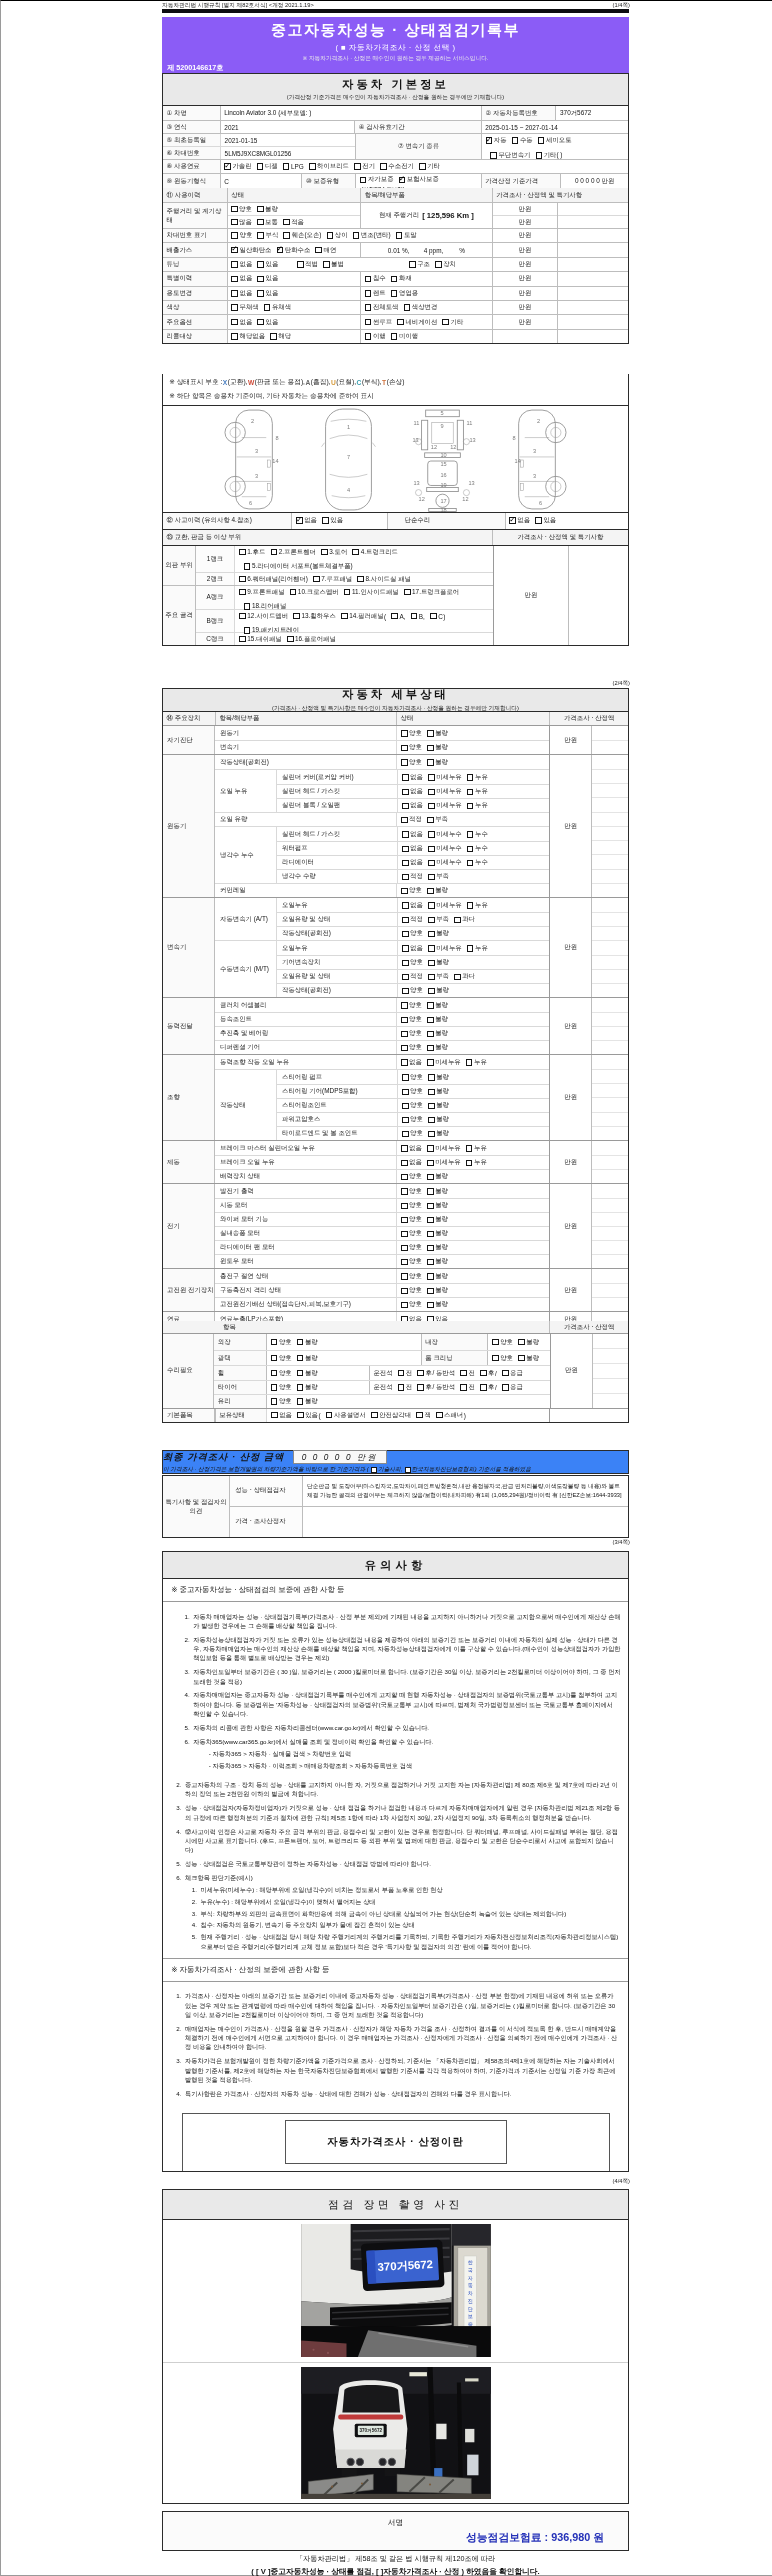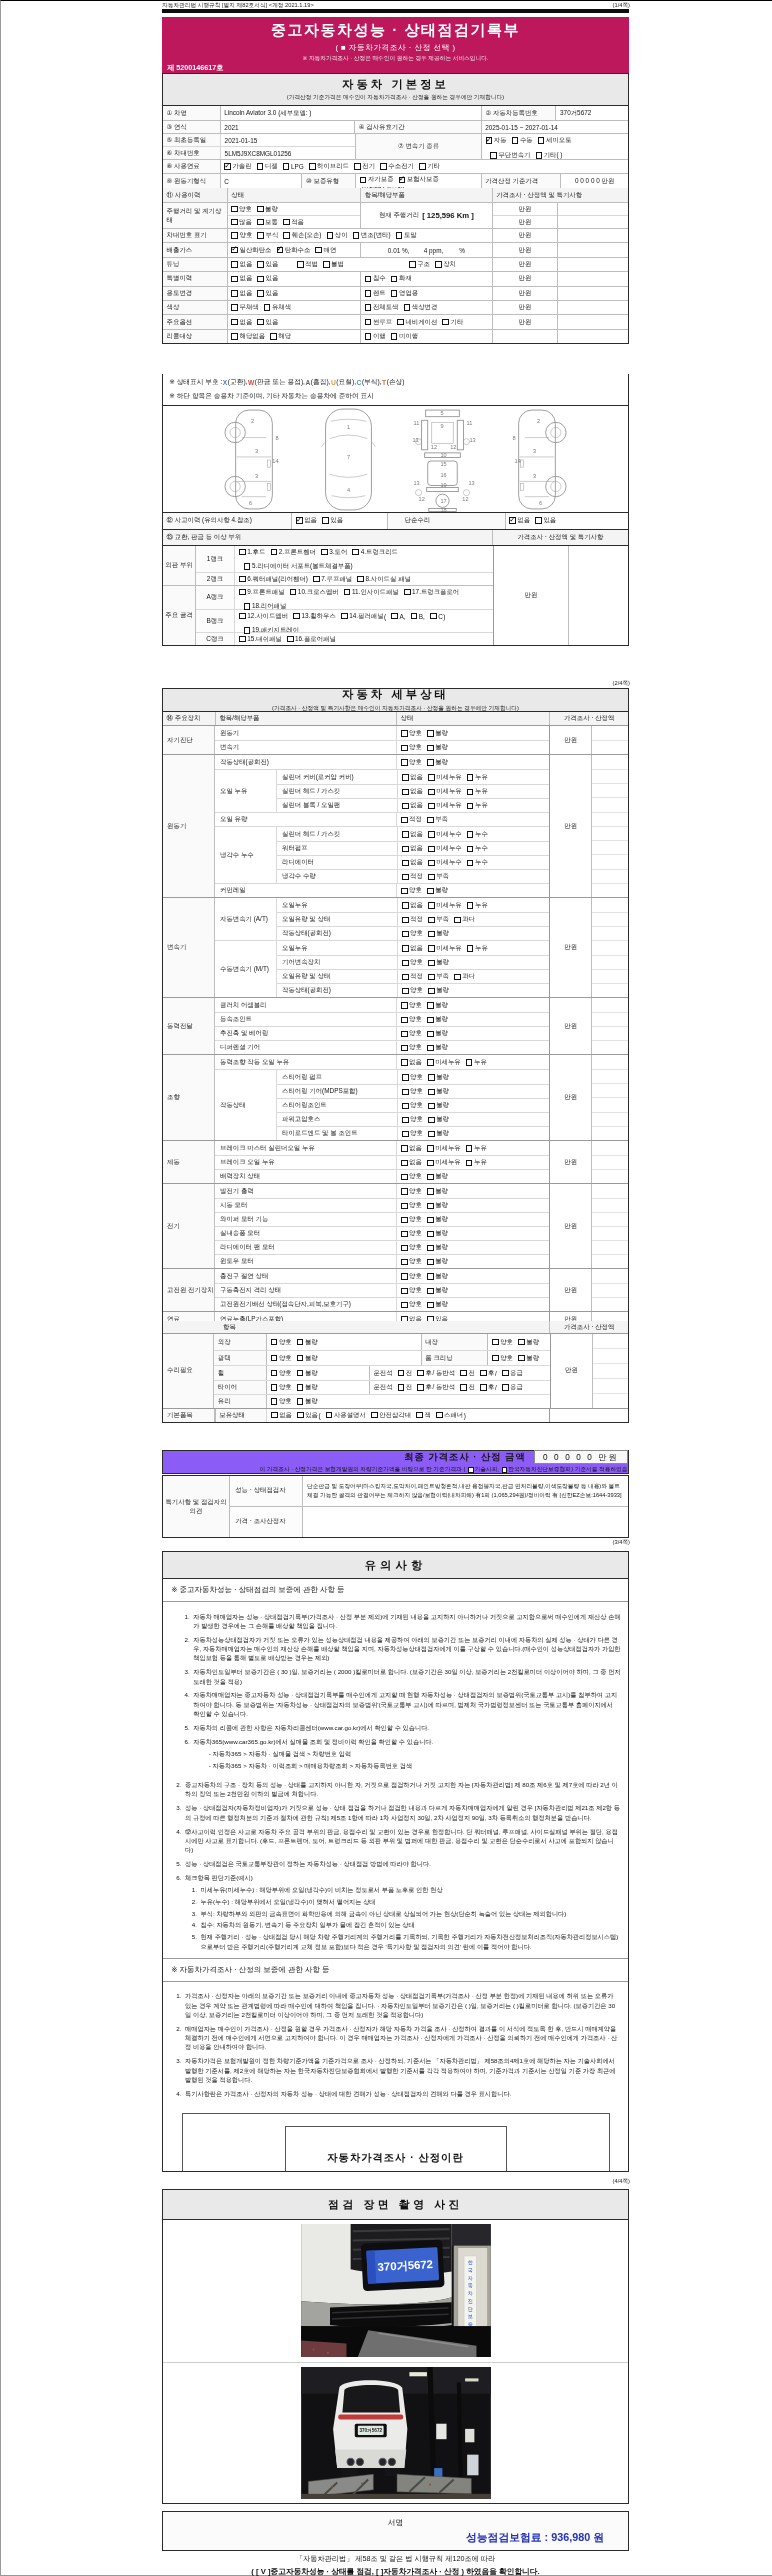--- a/index.html
+++ b/index.html
@@ -11,21 +11,21 @@
            border-bottom:0.5px solid #9a9a9a; pointer-events:none; }
   .content { position:absolute; left:162px; top:0; width:467px; }
   .abs { position:absolute; left:0; width:467px; }
   .pgmark { position:absolute; right:143px; font-size:5.7px; color:#222; }
 
   
   .hdr { display:flex; justify-content:space-between; font-size:5.7px; color:#222; }
   .blackrule { height:3.6px; background:#0d0d10; }
 
   
-  .titlebox { height:56px; background:#be185d; color:#fff; display:flex; flex-direction:column; padding-top:4.6px; }
+  .titlebox { height:56px; background:#8b5cf6; color:#fff; display:flex; flex-direction:column; padding-top:4.6px; }
   .titlebox .t  { text-align:center; font-size:15px; font-weight:bold; letter-spacing:1.5px; }
   .titlebox .s  { text-align:center; font-size:7.7px; margin-top:2.6px; letter-spacing:0.5px; }
   .titlebox .n  { text-align:center; font-size:5.7px; margin-top:2.1px; color:#eaeaea; }
   .titlebox .docno { margin-top:auto; text-align:left; font-size:7.2px; font-weight:bold; padding:0 5.2px 3.6px; }
 
   
   .sechead { background:#e9e9e9; border:1px solid #2b2b2b; display:flex; flex-direction:column;
              justify-content:center; text-align:center; }
   .sechead .t1 { font-size:11.3px; font-weight:bold; letter-spacing:3.1px; }
   .sechead .t2 { font-size:5.7px; margin-top:2.6px; color:#202020; }
@@ -106,21 +106,21 @@
   .dblank { width:37px; border-left:0.5px solid #bdbdbd; display:flex; flex-direction:column; }
   .dblank > div { flex:1; border-top:0.5px solid #e4e4e4; }
   .dblank > div:first-child { border-top:none; }
 
   
   .omid { width:336px; display:flex; flex-direction:column; }
   .omid > .row { border-top:0.5px solid #d9d9d9; }
   .omid > .row:first-child { border-top:none; }
 
   
-  .finalbox { height:24px; background:#8b5cf6; display:flex; flex-direction:column; justify-content:center; align-items:flex-end; }
+  .finalbox { height:24px; background:#3b82f6; display:flex; flex-direction:column; justify-content:center; align-items:flex-start;font-style:italic; }
   .finalline { display:flex; align-items:center; gap:8.2px; }
   .finallabel { font-size:9.3px; font-weight:bold; letter-spacing:1px; }
   .amountbox { border:0.5px solid #8a8a8a; background:#f8f8f8; padding:0.5px 8.2px; font-size:8.2px; letter-spacing:2.1px; }
   .finalnote { margin-top:1.5px; font-size:5.7px; display:flex; align-items:center; }
   .finalnote .cb { width:5.7px; height:5.7px; margin:0 1px 0 2.1px; }
 
   
   .opside { width:70px; background:#fafafa; display:flex; align-items:center; justify-content:center; text-align:center; }
   .oplabel { width:72px; background:#fcfcfc; display:flex; align-items:center; padding-left:5.2px; }
   .optext { width:326px; padding:2.6px 4.1px; font-size:5.7px; line-height:1.5; display:flex; align-items:center; }
@@ -129,27 +129,27 @@
   .ntitle { background:#e9e9e9; border-bottom:1px solid #2b2b2b; text-align:center;
             font-size:11.3px; font-weight:bold; letter-spacing:4.1px; padding:5.7px 0; }
   .nhead { padding:5.7px 8.2px; font-size:7.5px; border-bottom:0.5px solid #9a9a9a; }
   .nhead.mid { border-top:0.5px solid #9a9a9a; }
   .nbody { padding:5.2px 7.2px 7.2px; }
   .nitem { display:flex; margin-top:4.6px; font-size:6.2px; line-height:1.5; }
   .nnum { width:11.3px; flex:none; text-align:right; margin-right:3.6px; }
   .nitem.ind1 { margin-left:15.5px; margin-top:2.6px; }
   #listA { margin-left:8.2px; }
   .nboxwrap { margin:8.2px 18.5px 9.3px; border:1px solid #555; padding:0 9.3px 7.2px; }
-  .nboxtitle { width:222px; margin:12px auto 0; border:1px solid #555; text-align:center;
-               font-size:10.3px; font-weight:bold; letter-spacing:1px; padding:24px 0; background:#fff; }
+  .nboxtitle { width:222px; margin:6px auto 0; border:1px solid #555; text-align:center;
+               font-size:10.3px; font-weight:bold; letter-spacing:1px; padding:14px 0; background:#fff; }
   .nboxtext { margin-top:6.7px; font-size:6.7px; line-height:1.62; }
 
   
   .photohead { background:#e9e9e9; border-bottom:1px solid #2b2b2b; text-align:center;
-               font-size:10.8px; font-weight:bold; letter-spacing:3.6px; padding:7.7px 0; }
+               font-size:10.8px; font-weight:normal; letter-spacing:3.6px; padding:7.7px 0; }
   .photorow { display:flex; justify-content:center; padding:4.1px 0; }
   .photorow + .photorow { border-top:0.5px solid #cfcfcf; }
 
   
   .signbox { height:40px; background:#fbfbfb; display:flex; flex-direction:column; }
   .signlabel { text-align:center; font-size:7.7px; padding-top:6.2px; }
   .premium { text-align:right; padding-right:24px; margin-top:3.1px; color:#2431b8; font-size:10.8px; font-weight:bold; }
 
   
   .footer { text-align:center; }

